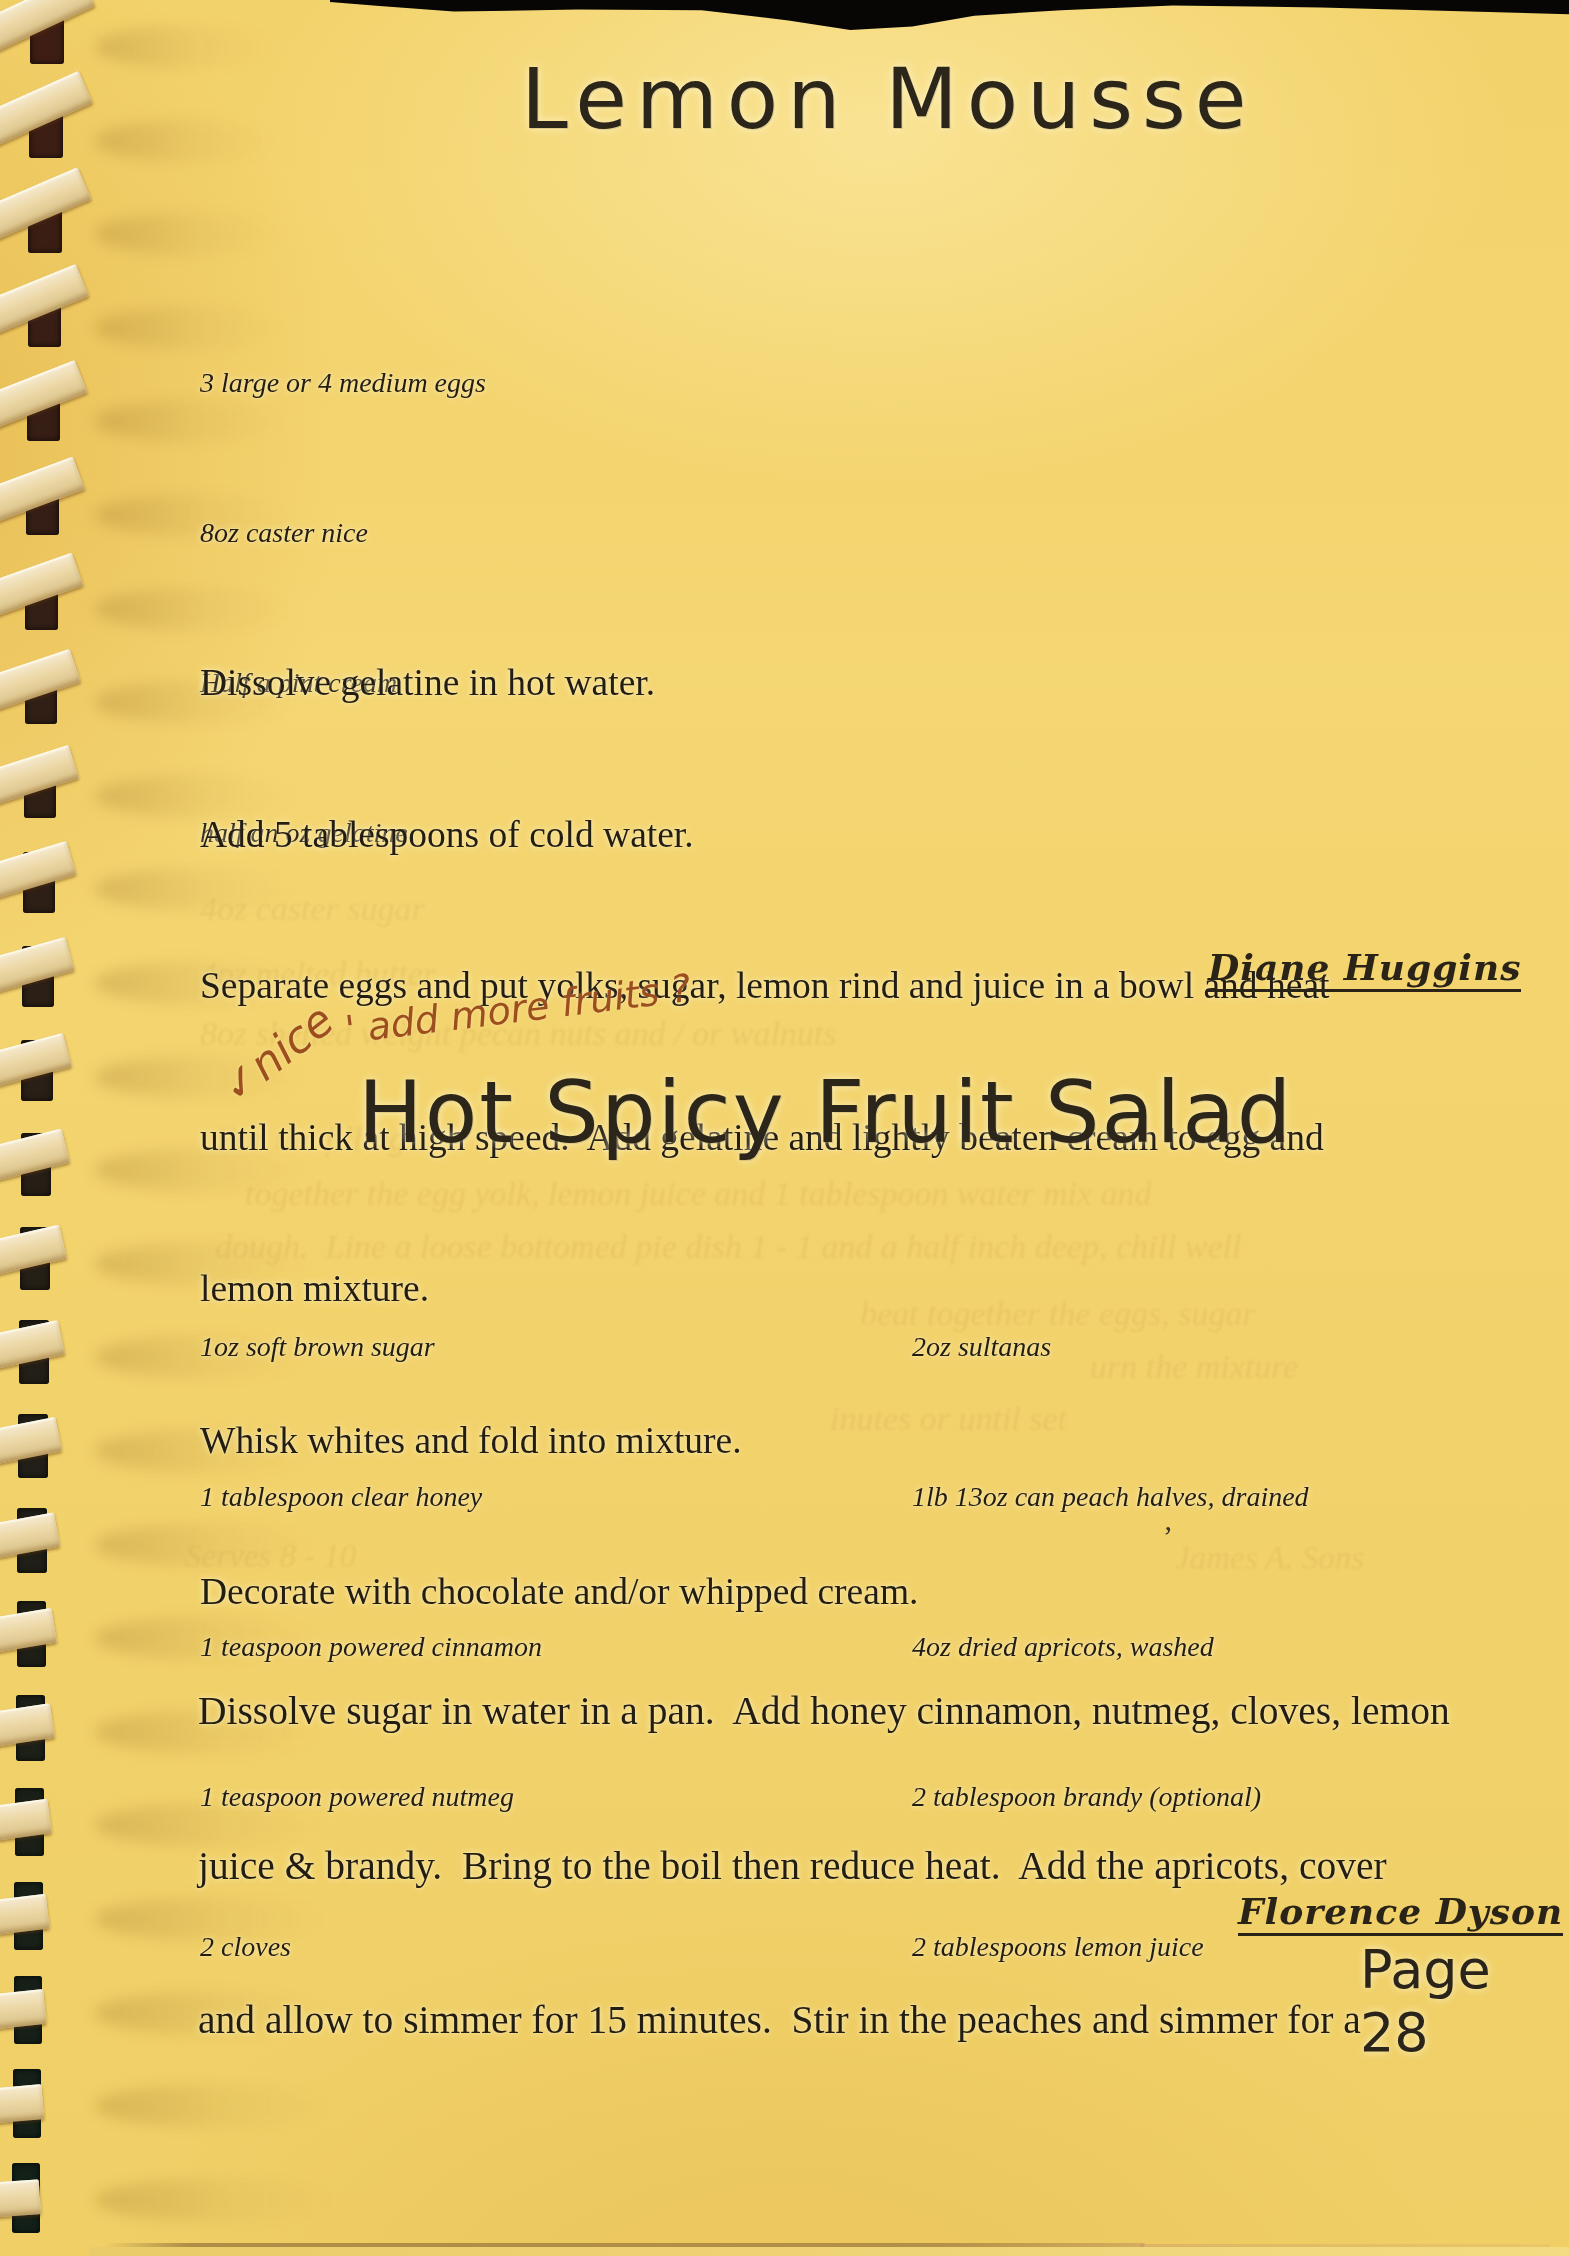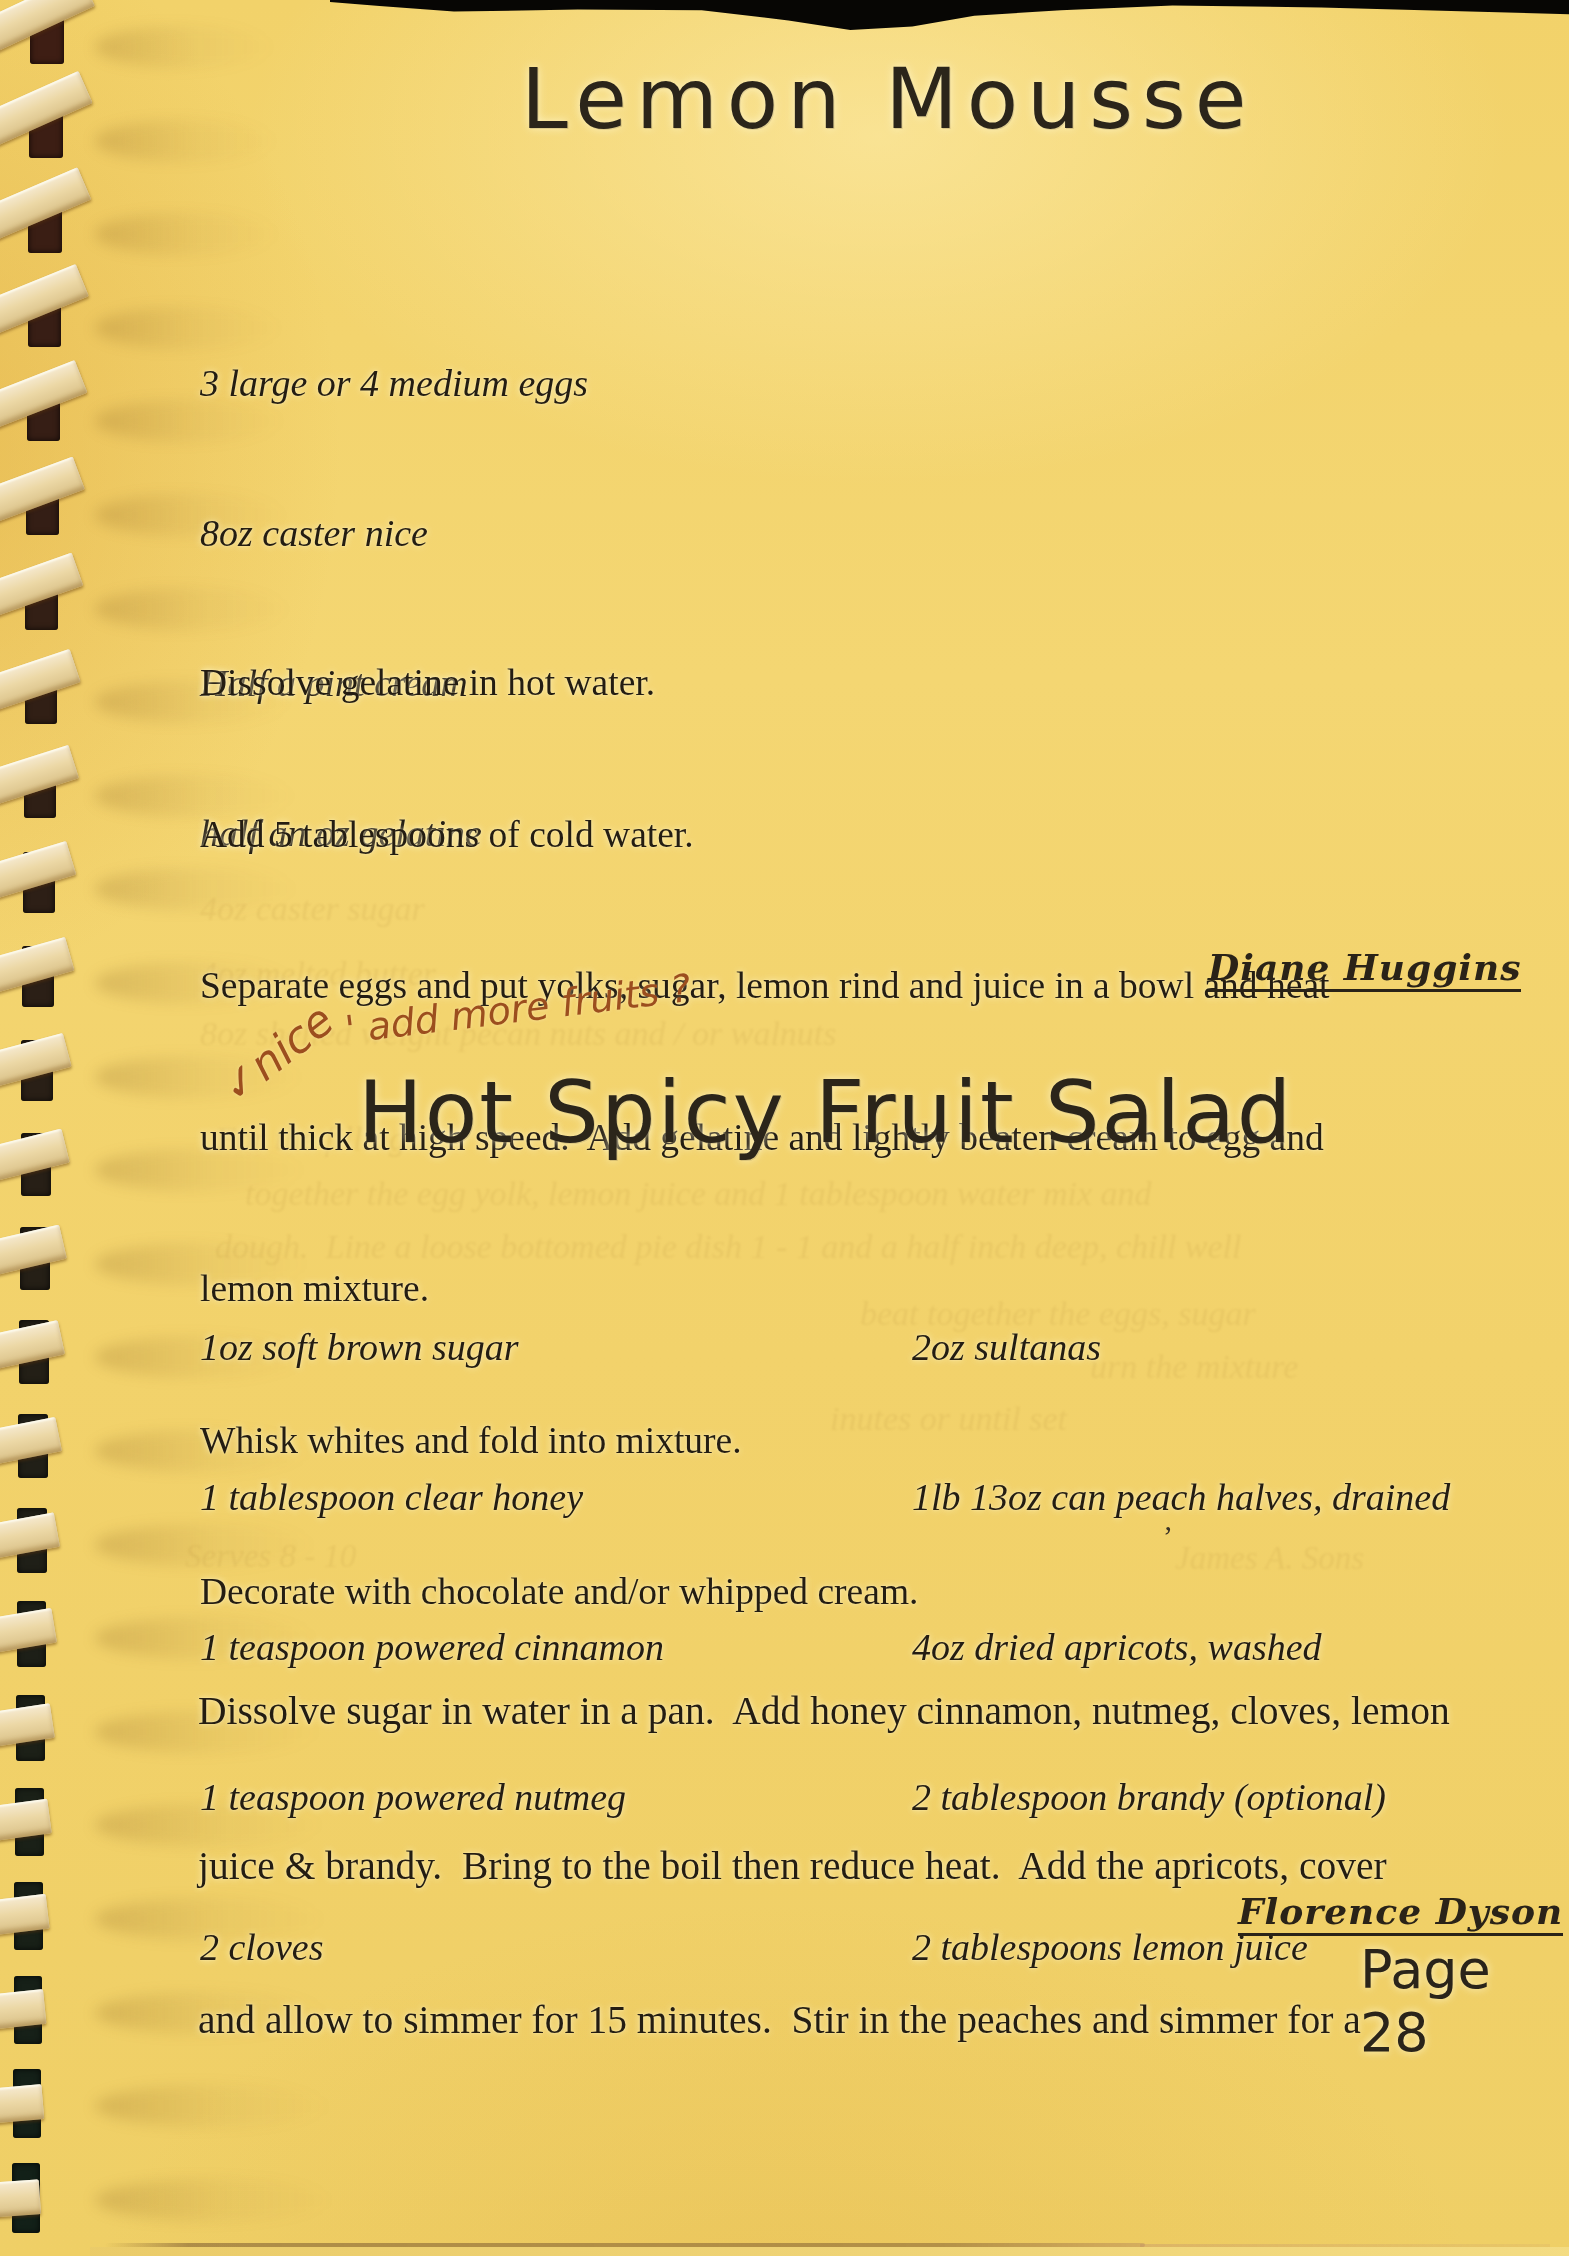--- a/index.html
+++ b/index.html
@@ -52,21 +52,21 @@
   }
 
   .txt{position:absolute;color:#241d12;}
   .halo{text-shadow:0 0 7px rgba(255,247,205,.85),0 0 2px rgba(255,247,205,.6);}
 
   .title{
     font-family:"DejaVu Sans", sans-serif;color:#2b251a;
     text-shadow:0 0 10px rgba(255,250,215,.8), 1px 1px 0 rgba(90,70,30,.25);
     white-space:nowrap;
   }
-  .ing{font-style:italic;font-size:38px;line-height:50px;white-space:pre;}
+  .ing{font-style:italic;font-size:28px;line-height:50px;white-space:pre;}
   .instr{font-size:37.5px;line-height:50.5px;white-space:pre;}
   .instr2{font-size:39.5px;line-height:51.5px;white-space:pre;}
   .sig{
     font-family:"DejaVu Serif", serif;font-style:italic;font-weight:bold;
     font-size:36px;letter-spacing:1px;color:#2a2318;
     border-bottom:3px solid #2a2318;padding-bottom:1px;white-space:nowrap;
   }
   .handnote{
     font-family:"DejaVu Sans", sans-serif;color:#9c4e1e;white-space:nowrap;
     text-shadow:0 0 4px rgba(255,240,200,.5);

